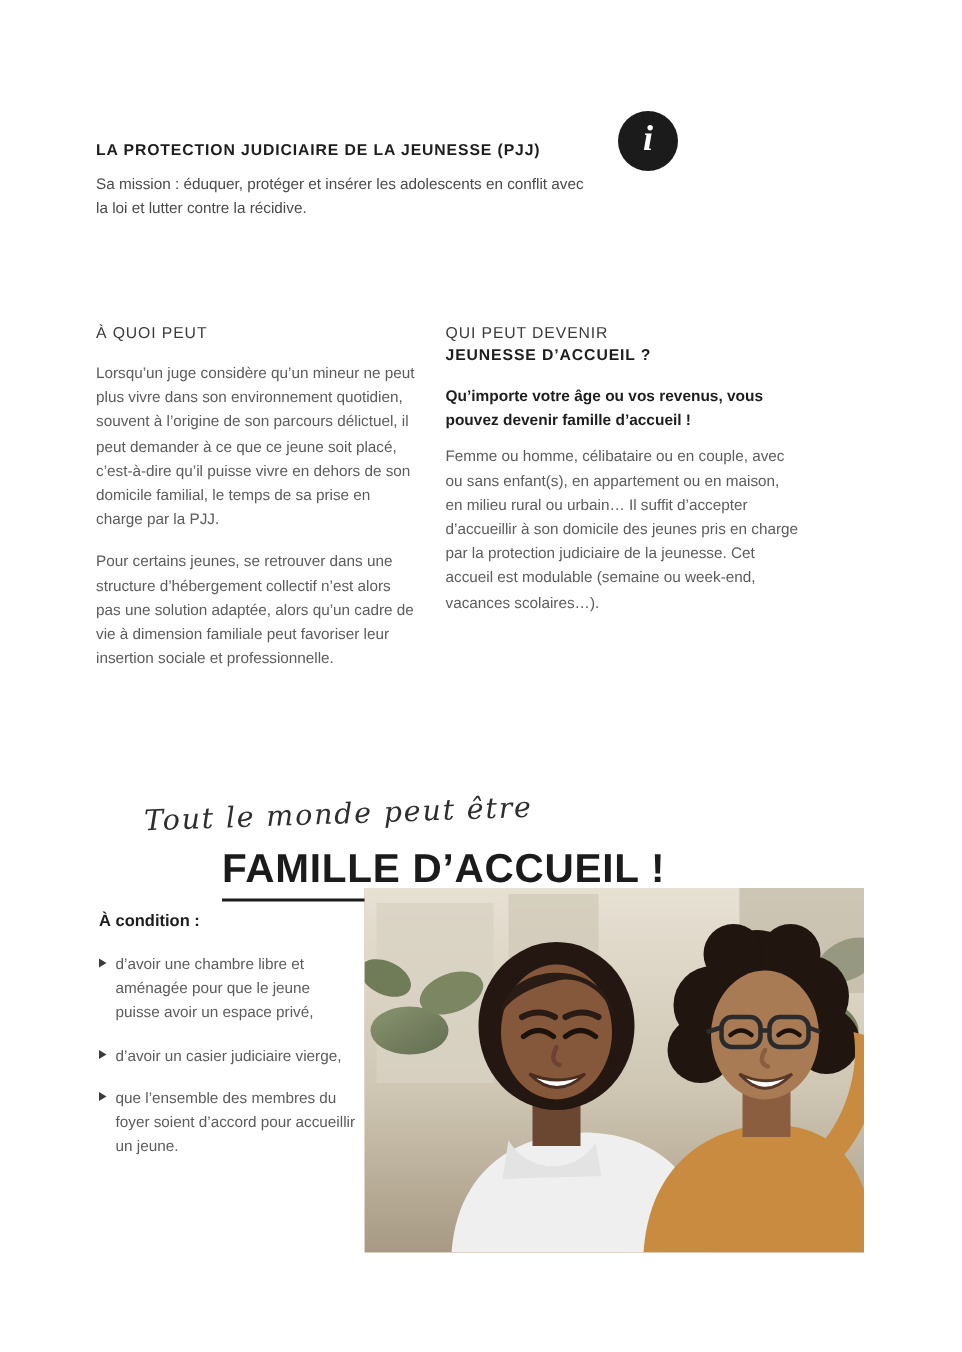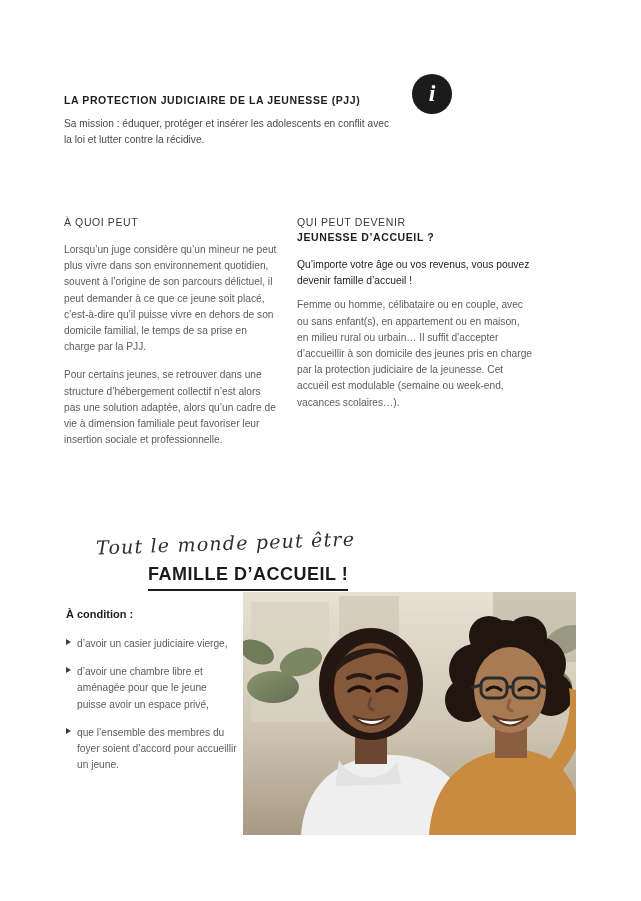--- a/index.html
+++ b/index.html
@@ -90,42 +90,42 @@
 
   .col-body {
     font-size: 10.2px;
     line-height: 16.2px;
     color: #5c5c5c;
     margin: 0 0 12px 0;
   }
   .lead {
     font-size: 10.3px;
     line-height: 16.2px;
-    font-weight: normal;
+    font-weight: bold;
     color: #1d1d1d;
     margin: 0 0 8px 0;
   }
 
   
   .script-line {
     position: absolute;
     left: 96px;
     top: 532px;
     font-family: "DejaVu Serif", serif;
     font-style: italic;
     font-size: 19px;
     letter-spacing: 1.2px;
     color: #2e2e2e;
     transform: rotate(-2deg);
   }
   .headline {
     position: absolute;
     left: 148px;
     top: 564px;
-    font-size: 18px;
+    font-size: 27px;
     font-weight: bold;
     letter-spacing: 0.5px;
     color: #1b1b1b;
     border-bottom: 2px solid #1b1b1b;
     padding-bottom: 4px;
     white-space: nowrap;
   }
 
   .cond-title {
     position: absolute;
@@ -208,25 +208,25 @@
     <p class="col-body">Femme ou homme, célibataire ou en couple, avec ou sans enfant(s), en appartement ou en maison, en milieu rural ou urbain… Il suffit d’accepter d’accueillir à son domicile des jeunes pris en charge par la protection judiciaire de la jeunesse. Cet accueil est modulable (semaine ou week-end, vacances scolaires…).</p>
   </div>
 
   <div class="script-line">Tout le monde peut être</div>
   <div class="headline">FAMILLE D’ACCUEIL !</div>
 
   <div class="cond-title">À condition :</div>
   <ul class="cond-list">
     <li>
       <span class="marker"></span>
-      <span>d’avoir un casier judiciaire vierge,</span>
+      <span>d’avoir une chambre libre et aménagée pour que le jeune puisse avoir un espace privé,</span>
     </li>
     <li>
       <span class="marker"></span>
-      <span>d’avoir une chambre libre et aménagée pour que le jeune puisse avoir un espace privé,</span>
+      <span>d’avoir un casier judiciaire vierge,</span>
     </li>
     <li>
       <span class="marker"></span>
       <span>que l’ensemble des membres du foyer soient d’accord pour accueillir un jeune.</span>
     </li>
   </ul>
 
   <div class="photo">
     <svg width="333" height="243" viewBox="0 0 333 243" xmlns="http://www.w3.org/2000/svg">
       <defs>

